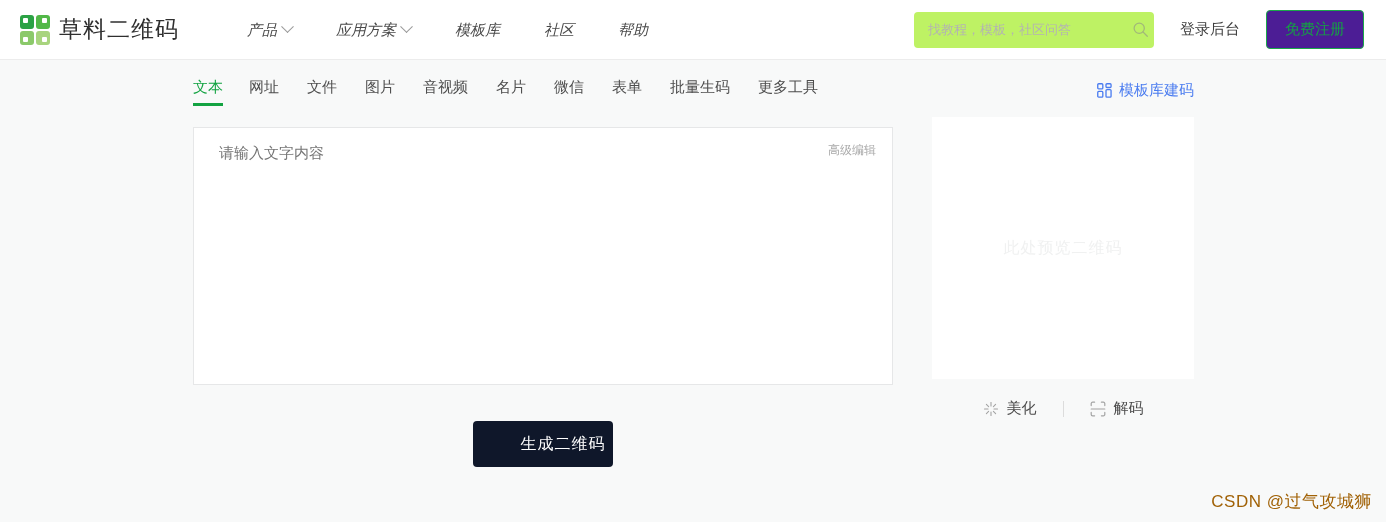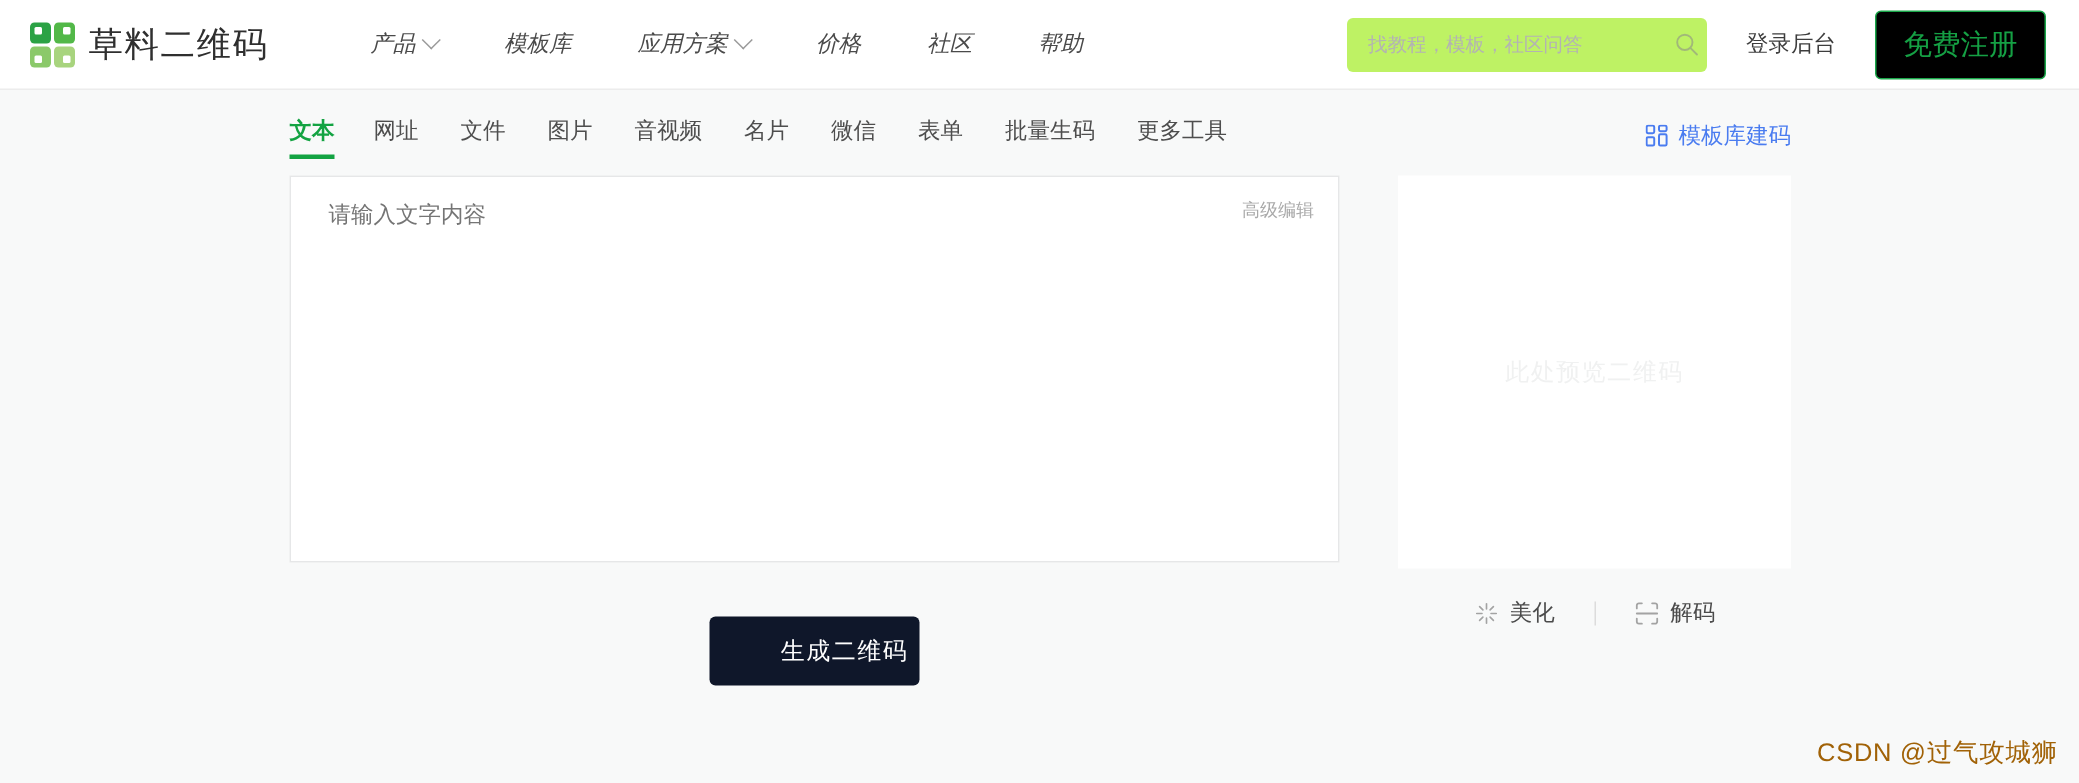--- a/index.html
+++ b/index.html
@@ -140,22 +140,22 @@
     font-size: 15px;
     color: #3d3d3d;
     cursor: pointer;
     margin-right: 26px;
     white-space: nowrap;
   }
   .register-btn {
     border: 1px solid #18a council;
     border: 1px solid #1aa74a;
     color: #15a044;
-    background: #000000;
-    font-size: 19px;
+    background: #4c1d95;
+    font-size: 15px;
     padding: 9px 18px;
     border-radius: 4px;
     cursor: pointer;
     font-family: Liberation Mono, monospace;
     white-space: nowrap;
   }
 
   
   .main {
     padding: 0;
@@ -185,34 +185,34 @@
     font-size: 15px;
     color: #4e4e4e;
     padding: 0 14px 9px 14px;
     cursor: pointer;
     position: relative;
     white-space: nowrap;
   }
   .tab:first-child { padding-left: 0; padding-right: 12px; }
   .tab.active {
     color: #13a342;
-    font-weight: bold;
+    font-weight: normal;
   }
   .tab.active::after {
     content: "";
     position: absolute;
     left: 0;
     right: 12px;
     bottom: 0;
     height: 3px;
     background: #13a342;
   }
 
   .editor-box {
-    margin-top: 11px;
+    margin-top: 21px;
     width: 700px;
     height: 258px;
     background: #ffffff;
     border: 1px solid #e6e7e8;
     position: relative;
     text-decoration: underline;
   }
   .advanced-edit {
     position: absolute;
     top: 14px;
@@ -344,28 +344,25 @@
     </div>
     <div class="brand-name">草料二维码</div>
   </div>
 
   <nav class="nav">
     <div class="nav-item">
       <span>产品</span>
       <span class="caret"></span>
     </div>
     <div class="nav-item">
-      <span>模板库</span>
-    </div>
-    <div class="nav-item">
       <span>应用方案</span>
       <span class="caret"></span>
     </div>
     <div class="nav-item">
-      <span>价格</span>
+      <span>模板库</span>
     </div>
     <div class="nav-item">
       <span>社区</span>
     </div>
     <div class="nav-item">
       <span>帮助</span>
     </div>
   </nav>
 
   <div class="header-right">

